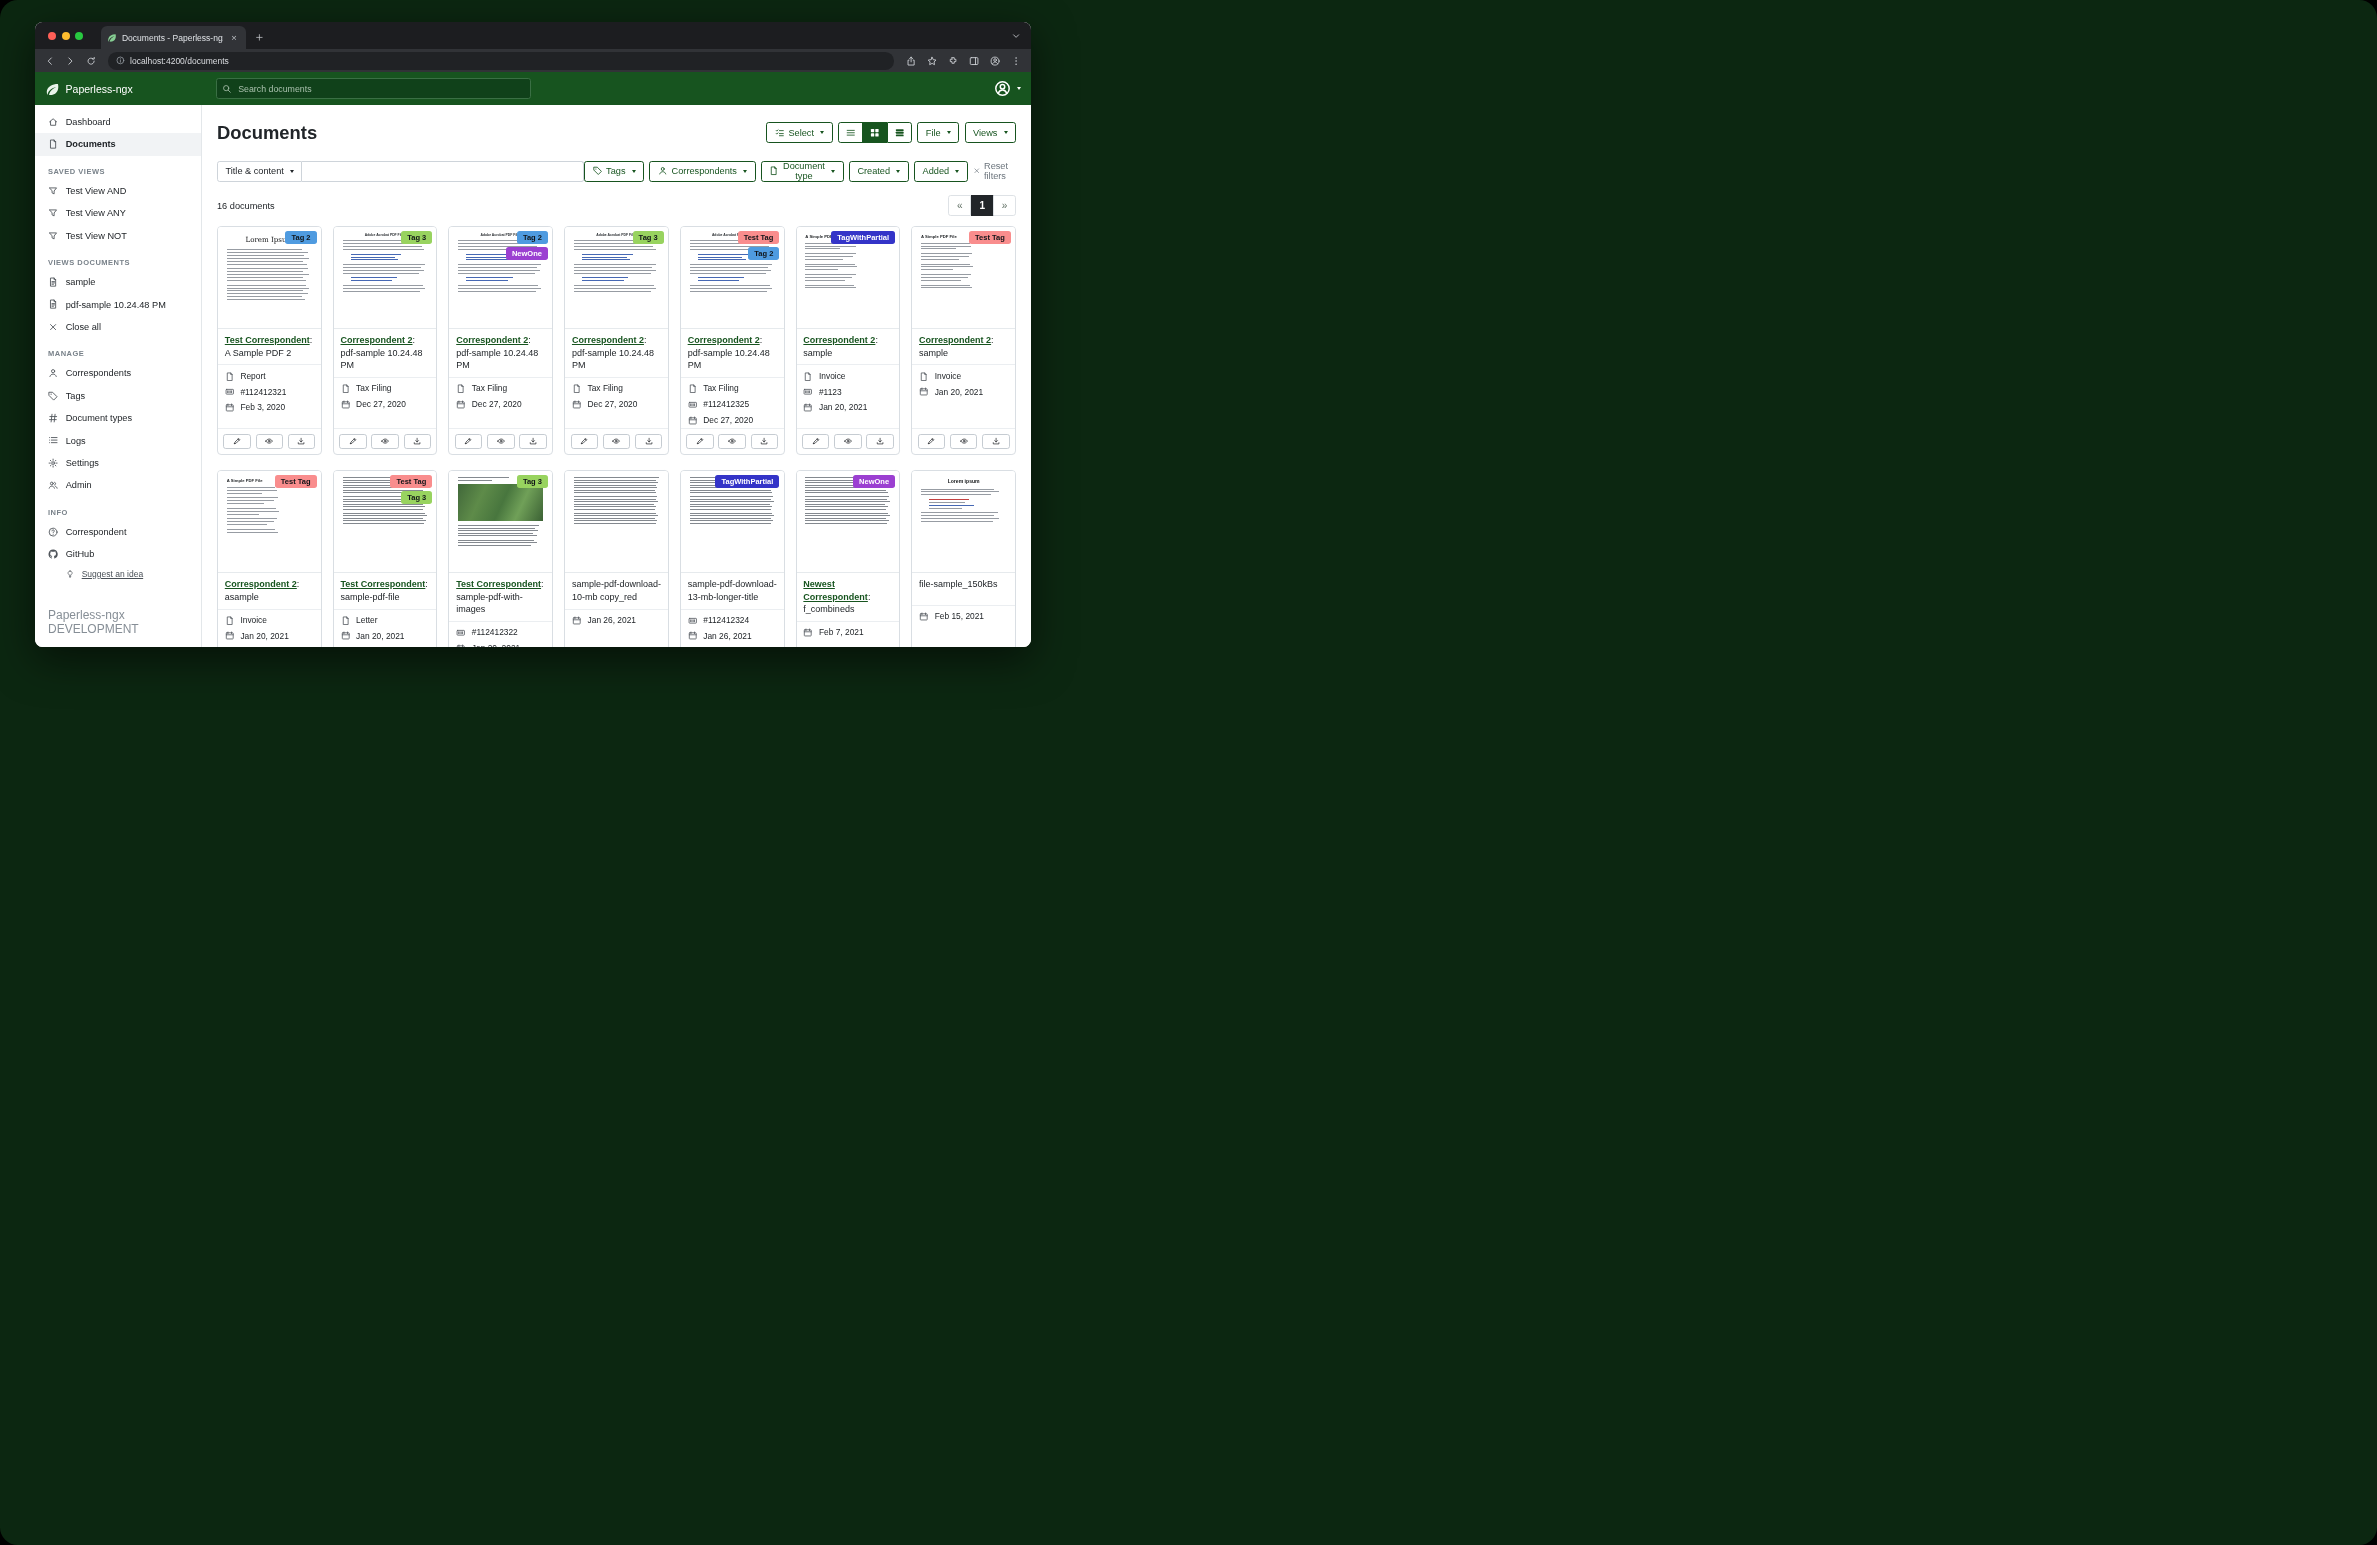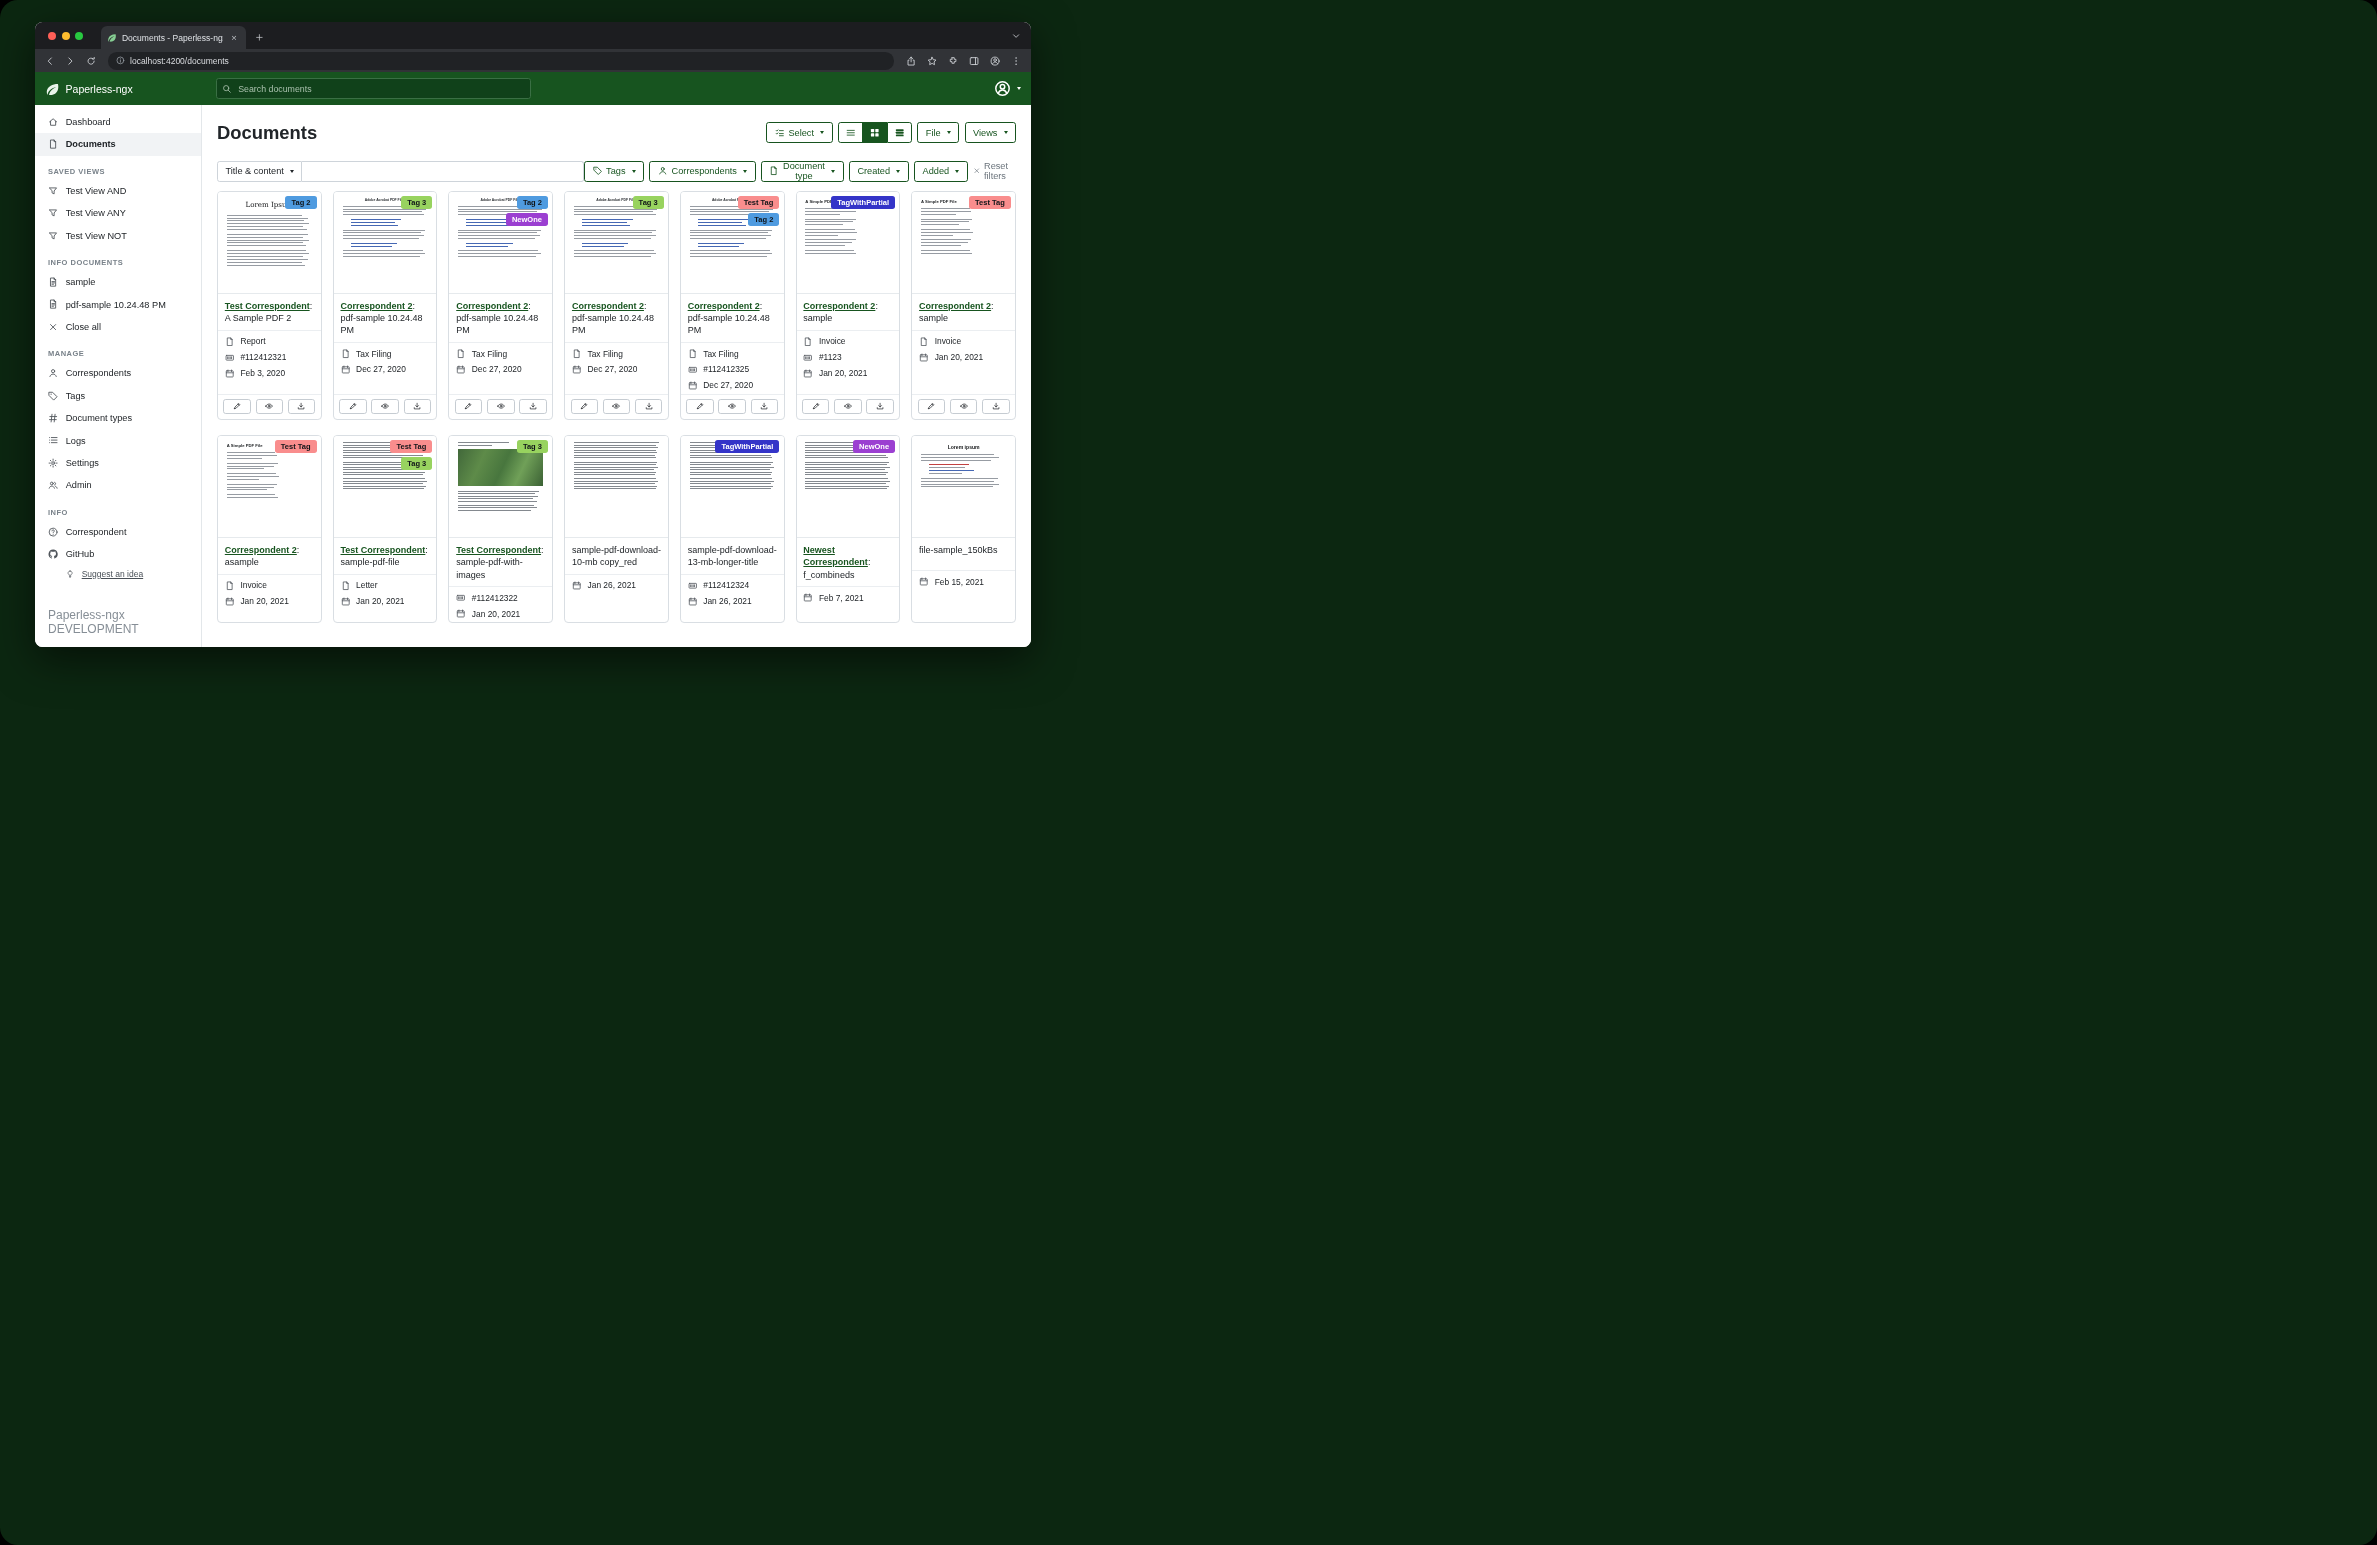--- a/index.html
+++ b/index.html
@@ -306,21 +306,21 @@
               <span class="lbl">Test View ANY</span>
             </div>
             <div class="snav-item">
               <span class="ic">
                 <svg viewBox="0 0 16 16" fill="none" stroke="currentColor" stroke-width="1.4" stroke-linecap="round" stroke-linejoin="round">
                   <path d="M2.6 3h10.8L9.6 7.8v4.6l-3.2-1.6V7.8z"></path>
                 </svg>
               </span>
               <span class="lbl">Test View NOT</span>
             </div>
-            <div class="snav-title">INFO DOCUMENTS</div>
+            <div class="snav-title">VIEWS DOCUMENTS</div>
             <div class="snav-item">
               <span class="ic">
                 <svg viewBox="0 0 16 16" fill="none" stroke="currentColor" stroke-width="1.4" stroke-linecap="round" stroke-linejoin="round">
                   <path d="M4.5 1.6h5L12 4.1v10.3H4.5z"></path>
                   <path d="M9.5 1.6v2.5H12"></path>
                   <path d="M6.2 7.2h4M6.2 9.3h4M6.2 11.4h2.4"></path>
                 </svg>
               </span>
               <span class="lbl">sample</span>
             </div>
@@ -532,20 +532,28 @@
               <span class="ic">
                   <svg viewBox="0 0 16 16" fill="none" stroke="currentColor" stroke-width="1.4" stroke-linecap="round" stroke-linejoin="round">
                     <path d="M4 4l8 8M12 4l-8 8"></path>
                   </svg>
                 </span>
               <span>Reset filters</span>
             </span>
           </div>
         </div>
 
+        <div class="count-row">
+          <span>16 documents</span>
+          <div class="pg">
+            <button class="pbtn">«</button>
+            <button class="pbtn active">1</button>
+            <button class="pbtn">»</button>
+          </div>
+        </div>
 
         <div class="grid" id="cards">
             <article class="card">
               <div class="thumb">
                 <div class="fd">
                   <div class="fd-serif">Lorem Ipsum</div>
                   <div class="fp">
                     <i class="ln" style="width:88%"></i>
                     <i class="ln" style="width:95%"></i>
                     <i class="ln" style="width:91%"></i>

